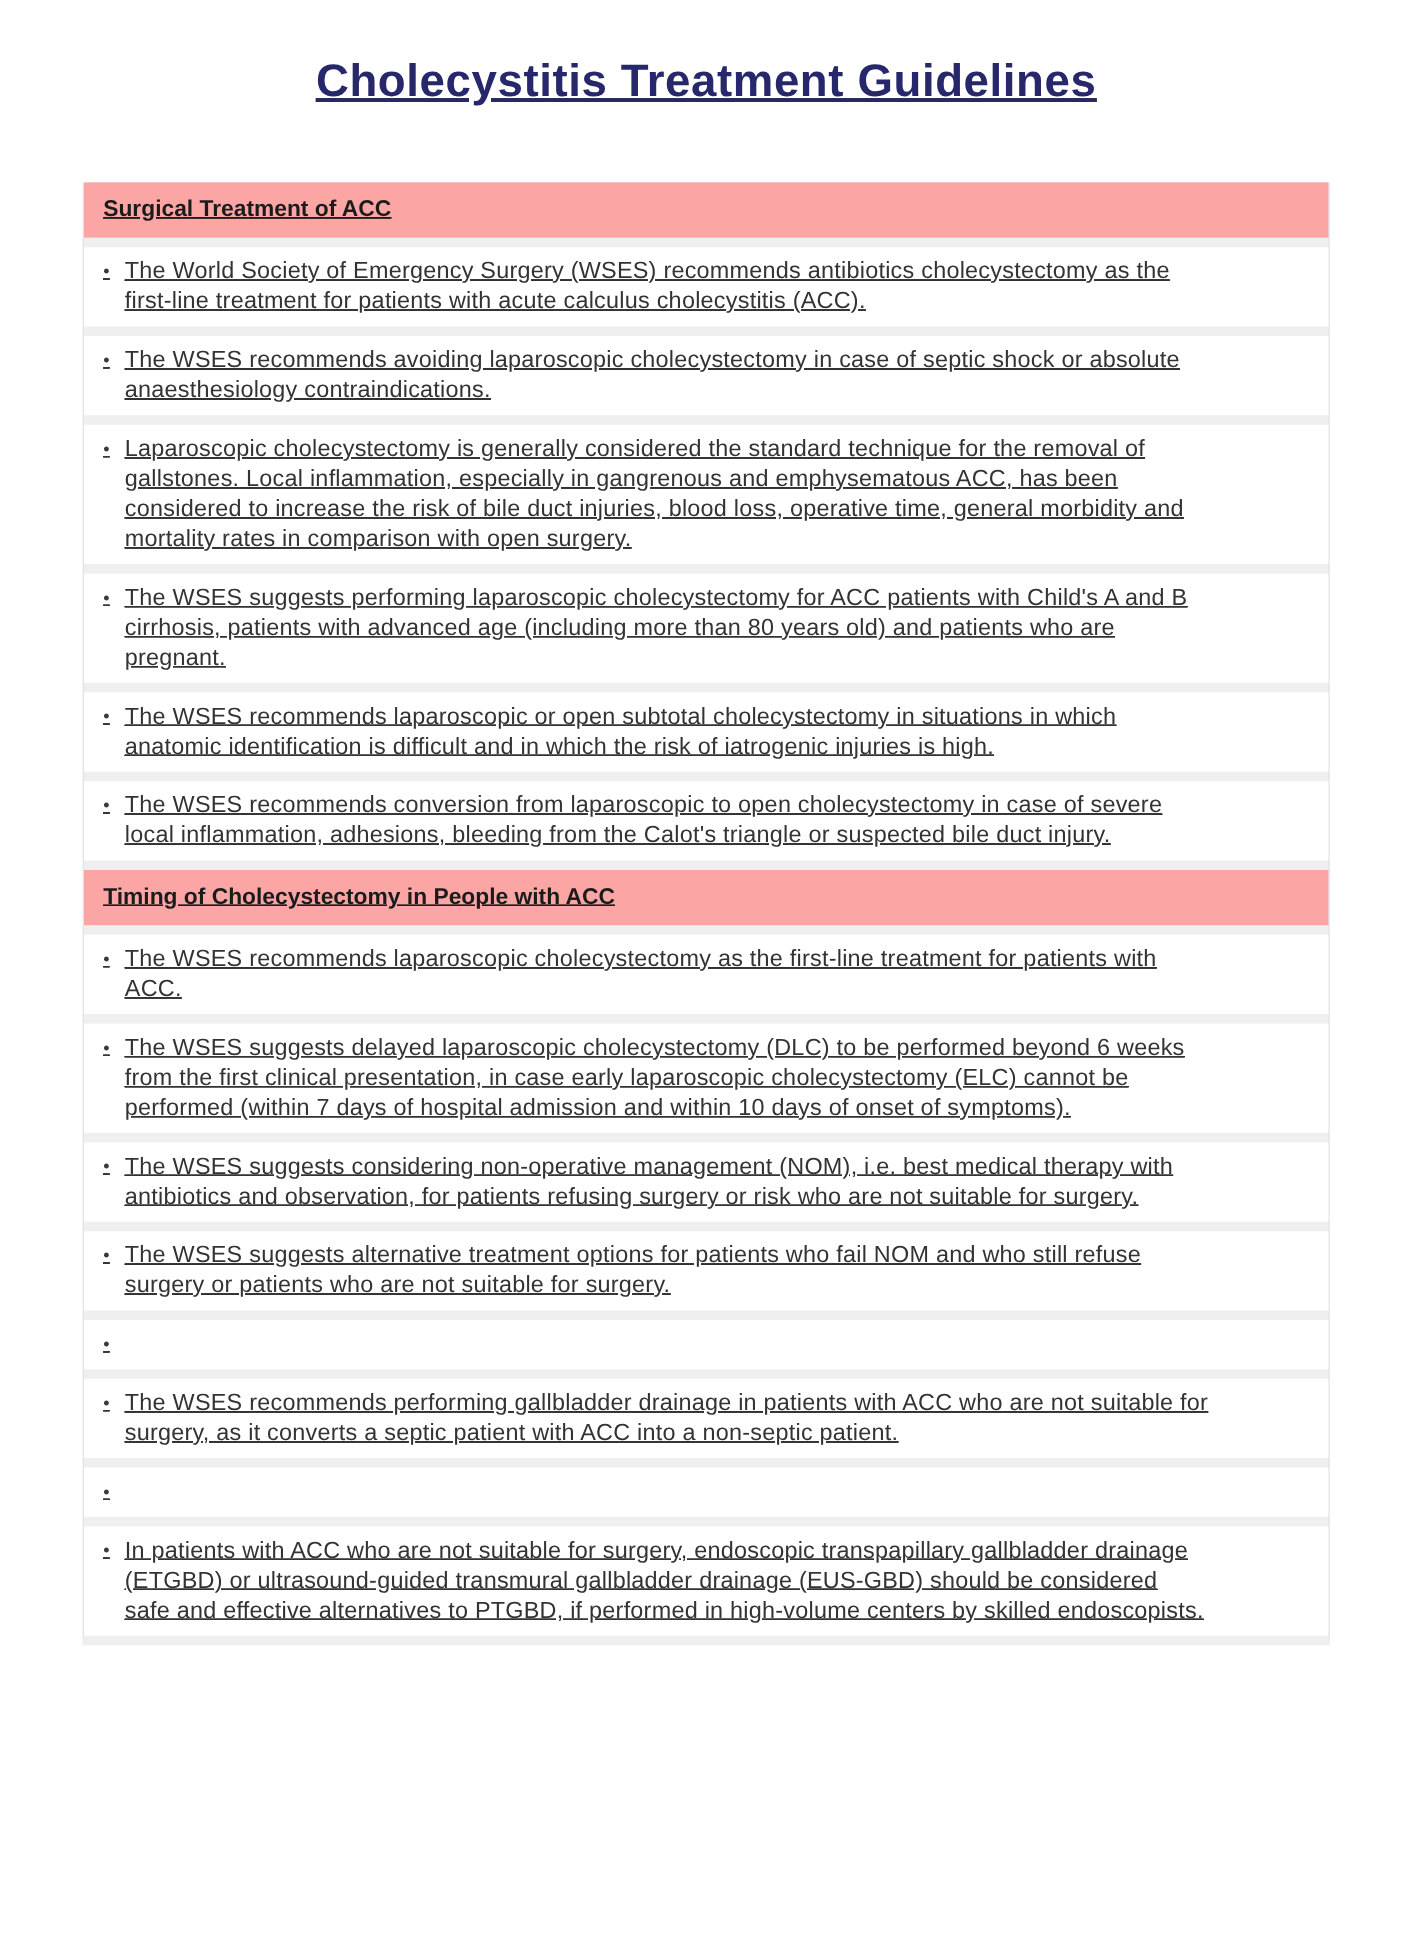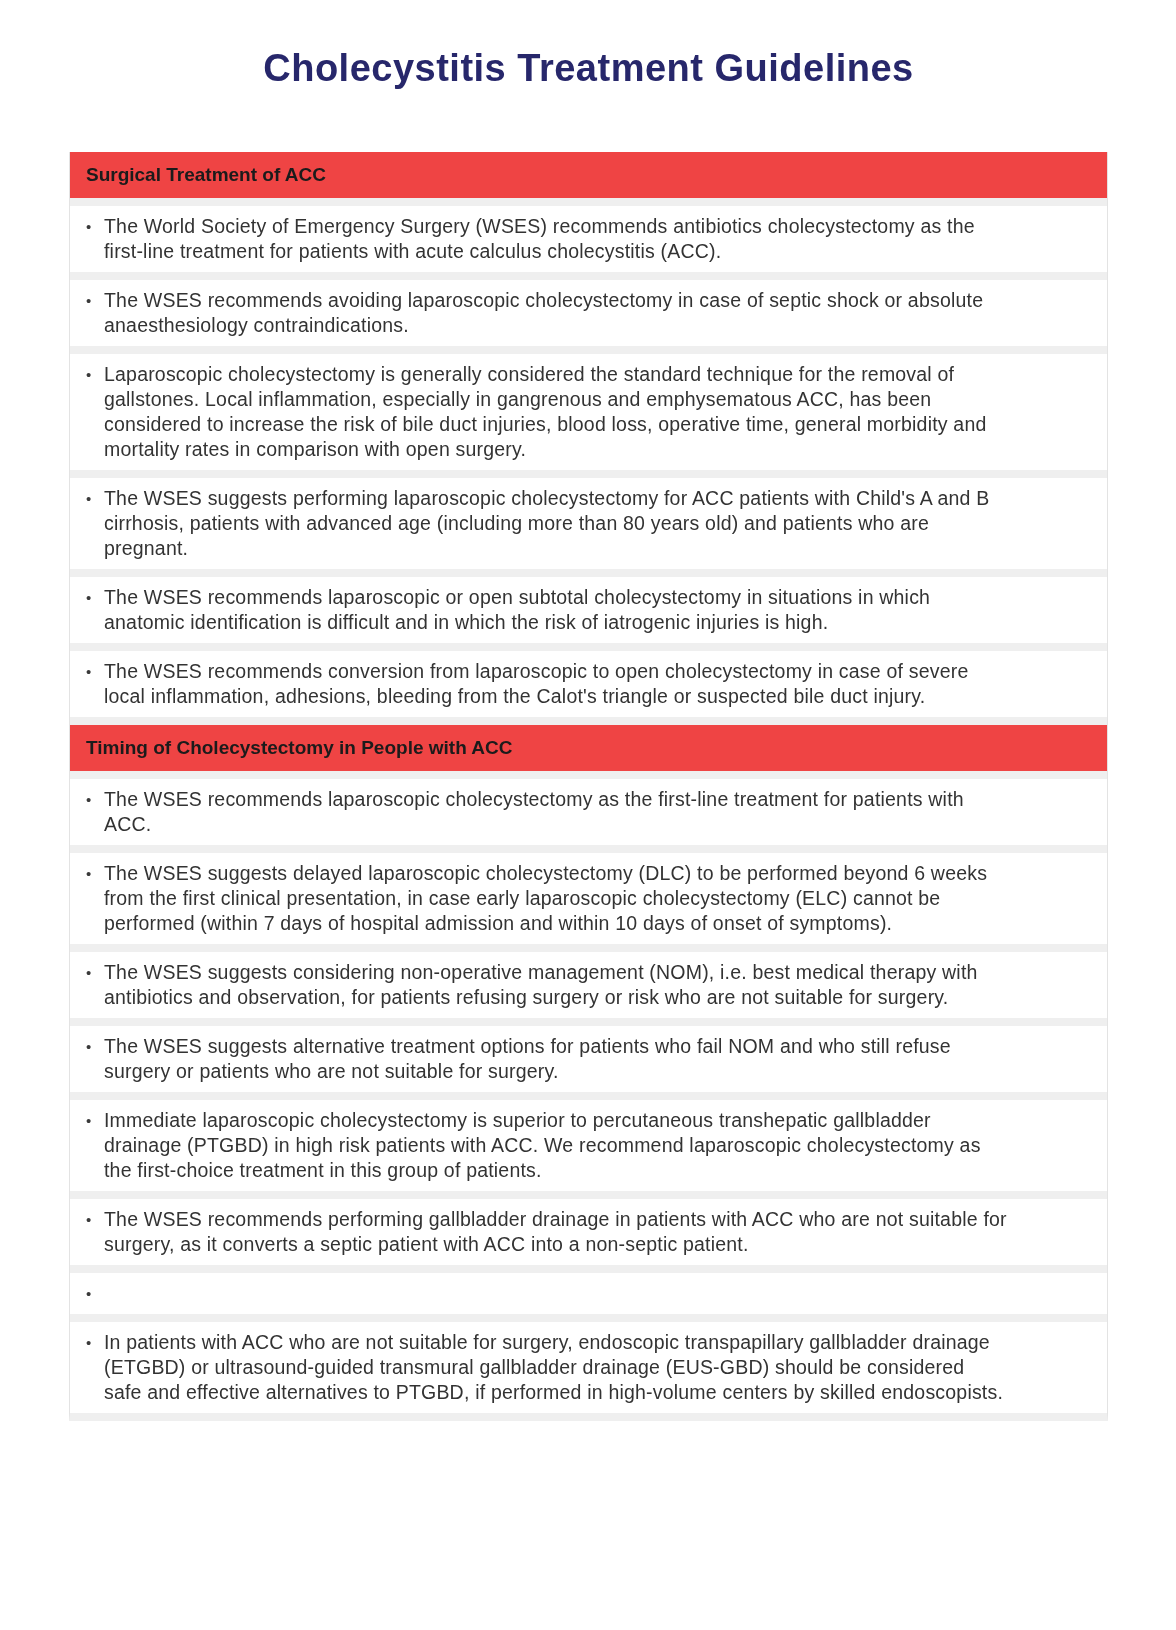--- a/index.html
+++ b/index.html
@@ -1,15 +1,15 @@
 <!DOCTYPE html>
 <html><head>
 <meta charset="utf-8">
 <style>
-  * { margin: 0; padding: 0; box-sizing: border-box; }
+  * { margin: 0; padding: 0; box-sizing: border-box; text-decoration: underline; }
   html, body { background: #ffffff; }
   body {
     width: 1176px;
     height: 1630px;
     overflow: hidden;
     font-family: "Liberation Sans", "DejaVu Sans", sans-serif;
     color: #333333;
   }
   .page {
     padding: 45px 68px 0 69px;
@@ -24,21 +24,21 @@
     margin-bottom: 61px;
   }
   .guide-table {
     background: #efefef;
     border-left: 1px solid #e3e3e3;
     border-right: 1px solid #e3e3e3;
     border-bottom: 8px solid #efefef;
   }
   .row + .row { margin-top: 8px; }
   .header-row {
-    background: #ef4444;
+    background: #fca5a5;
     padding: 11px 16px;
     font-size: 19px;
     line-height: 24px;
     font-weight: bold;
     color: #1b1b1b;
   }
   .bullet-row {
     background: #ffffff;
     padding: 8px 100px 8px 16px;
     display: flex;
@@ -108,21 +108,20 @@
     <div class="row bullet-row">
       <span class="marker">•</span>
       <span class="btext">The WSES suggests considering non-operative management (NOM), i.e. best medical therapy with antibiotics and observation, for patients refusing surgery or risk who are not suitable for surgery.</span>
     </div>
     <div class="row bullet-row">
       <span class="marker">•</span>
       <span class="btext">The WSES suggests alternative treatment options for patients who fail NOM and who still refuse surgery or patients who are not suitable for surgery.</span>
     </div>
     <div class="row bullet-row">
       <span class="marker">•</span>
-      <span class="btext">Immediate laparoscopic cholecystectomy is superior to percutaneous transhepatic gallbladder drainage (PTGBD) in high risk patients with ACC. We recommend laparoscopic cholecystectomy as the first-choice treatment in this group of patients.</span>
     </div>
     <div class="row bullet-row">
       <span class="marker">•</span>
       <span class="btext">The WSES recommends performing gallbladder drainage in patients with ACC who are not suitable for surgery, as it converts a septic patient with ACC into a non-septic patient.</span>
     </div>
     <div class="row bullet-row">
       <span class="marker">•</span>
     </div>
     <div class="row bullet-row">
       <span class="marker">•</span>

